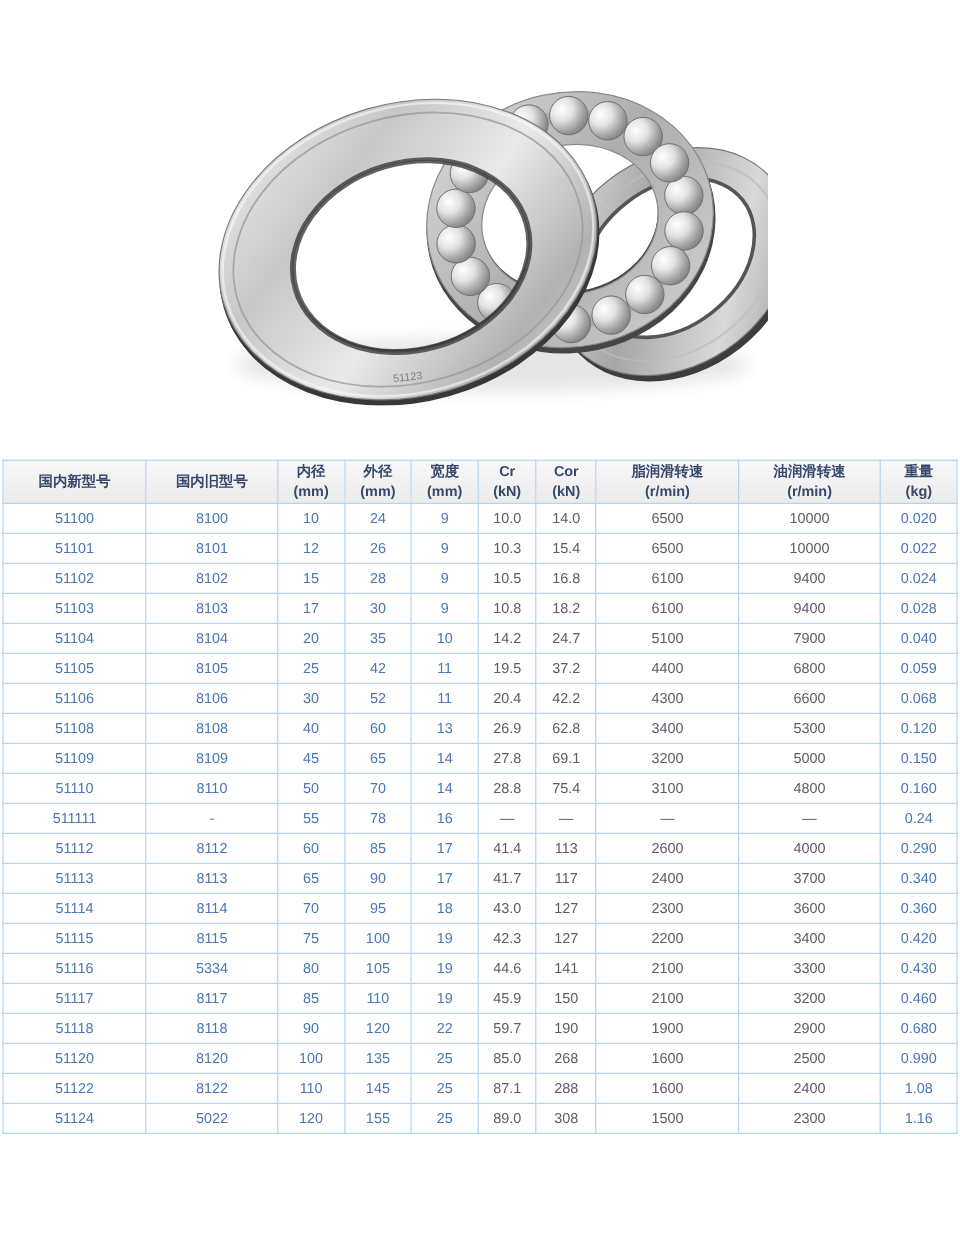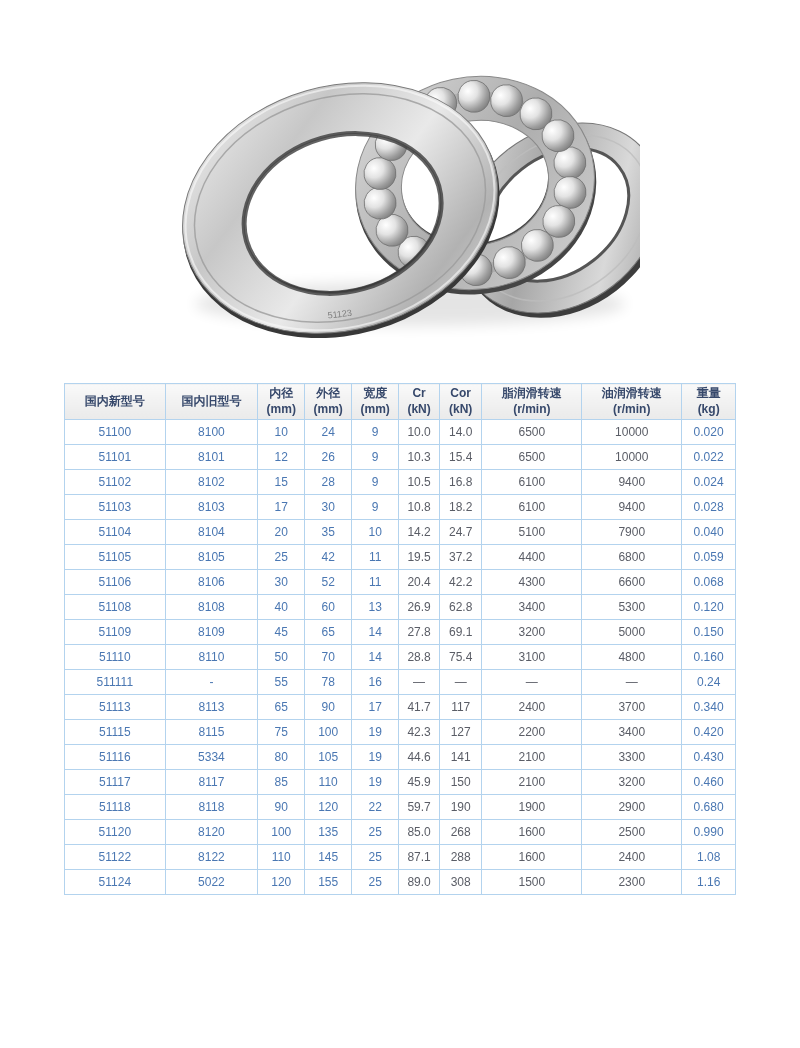--- a/index.html
+++ b/index.html
@@ -13,21 +13,21 @@
   body{
     width:800px;height:1048px;background:#ffffff;
     font-family:"Liberation Sans","DejaVu Sans",sans-serif;
     overflow:hidden;
   }
   .photo-wrap{
     width:480px;height:290px;
     margin:48px auto 0 auto;
   }
   table.spec{
-    width:672px;
+    width:796px;
     margin:45px auto 0 auto;
     border-collapse:collapse;
     table-layout:fixed;
     border:1px solid var(--border);
   }
   table.spec th, table.spec td{
     border:1px solid var(--border);
     text-align:center;
     vertical-align:middle;
     font-size:12px;
@@ -317,32 +317,56 @@
         <td class="c-blue">55</td>
         <td class="c-blue">78</td>
         <td class="c-blue">16</td>
         <td class="c-dark">—</td>
         <td class="c-dark">—</td>
         <td class="c-dark">—</td>
         <td class="c-dark">—</td>
         <td class="c-blue">0.24</td>
       </tr>
       <tr>
+        <td class="c-blue">51112</td>
+        <td class="c-blue">8112</td>
+        <td class="c-blue">60</td>
+        <td class="c-blue">85</td>
+        <td class="c-blue">17</td>
+        <td class="c-dark">41.4</td>
+        <td class="c-dark">113</td>
+        <td class="c-dark">2600</td>
+        <td class="c-dark">4000</td>
+        <td class="c-blue">0.290</td>
+      </tr>
+      <tr>
         <td class="c-blue">51113</td>
         <td class="c-blue">8113</td>
         <td class="c-blue">65</td>
         <td class="c-blue">90</td>
         <td class="c-blue">17</td>
         <td class="c-dark">41.7</td>
         <td class="c-dark">117</td>
         <td class="c-dark">2400</td>
         <td class="c-dark">3700</td>
         <td class="c-blue">0.340</td>
       </tr>
       <tr>
+        <td class="c-blue">51114</td>
+        <td class="c-blue">8114</td>
+        <td class="c-blue">70</td>
+        <td class="c-blue">95</td>
+        <td class="c-blue">18</td>
+        <td class="c-dark">43.0</td>
+        <td class="c-dark">127</td>
+        <td class="c-dark">2300</td>
+        <td class="c-dark">3600</td>
+        <td class="c-blue">0.360</td>
+      </tr>
+      <tr>
         <td class="c-blue">51115</td>
         <td class="c-blue">8115</td>
         <td class="c-blue">75</td>
         <td class="c-blue">100</td>
         <td class="c-blue">19</td>
         <td class="c-dark">42.3</td>
         <td class="c-dark">127</td>
         <td class="c-dark">2200</td>
         <td class="c-dark">3400</td>
         <td class="c-blue">0.420</td>

